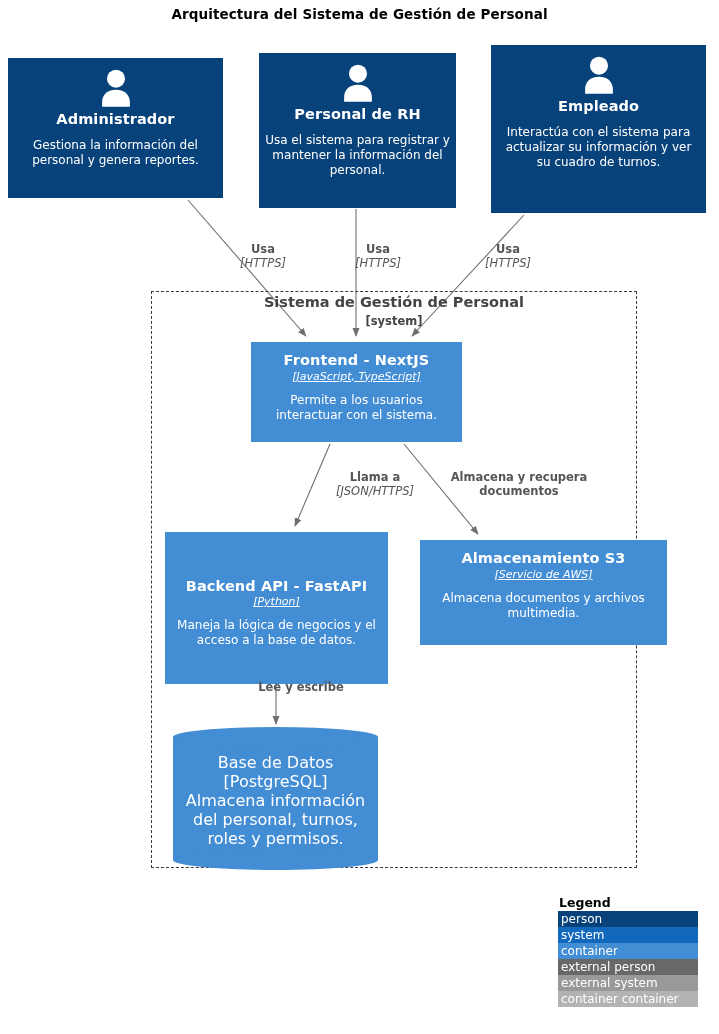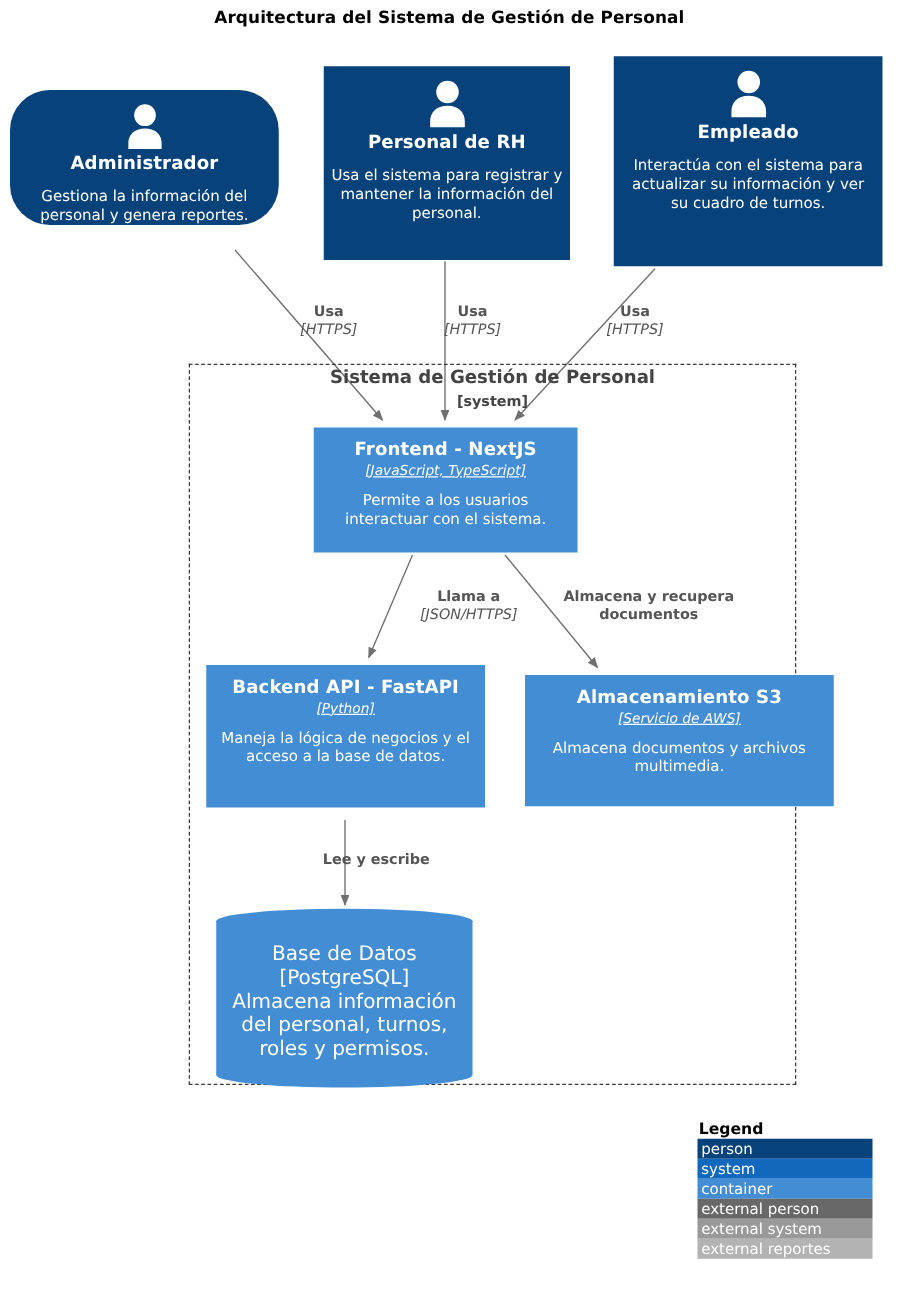--- a/index.html
+++ b/index.html
@@ -211,21 +211,21 @@
 
     <line x1="524" y1="215" x2="412" y2="336" stroke="#707070" stroke-width="1.1" marker-end="url(#arrowhead)"></line>
 
     <line x1="330" y1="444" x2="295" y2="526" stroke="#707070" stroke-width="1.1" marker-end="url(#arrowhead)"></line>
 
     <line x1="404" y1="444" x2="478" y2="534" stroke="#707070" stroke-width="1.1" marker-end="url(#arrowhead)"></line>
 
     <line x1="276" y1="656" x2="276" y2="724" stroke="#707070" stroke-width="1.1" marker-end="url(#arrowhead)"></line>
   </svg>
 
-  <div class="node person" style="left:8px; top:72px; width:215px; height:108px;border-radius:32px;">
+  <div class="node person" style="left:8px; top:58px; width:215px; height:140px;">
     <svg class="person-icon" viewBox="0 0 40 40">
       <circle cx="20" cy="11.5" r="8.2" fill="#ffffff"></circle>
       <path d="M20 21.5 c-8.2 0 -12.6 5 -12.6 11.2 l0 4.3 l25.2 0 l0 -4.3 c0 -6.2 -4.4 -11.2 -12.6 -11.2 z" fill="#ffffff"></path>
     </svg>
     <div class="n-title">Administrador</div>
     <div class="n-desc">Gestiona la información del personal y genera reportes.</div>
   </div>
 
   <div class="node person" style="left:259px; top:53px; width:197px; height:155px;">
     <svg class="person-icon" viewBox="0 0 40 40">
@@ -271,21 +271,21 @@
 
   <div class="edge-label" style="left:325px; top:471px; width:100px;">
     <span class="el-main">Llama a</span>
     <span class="el-tech">[JSON/HTTPS]</span>
   </div>
   <div class="edge-label" style="left:437px; top:471px; width:164px;">
     <span class="el-main">Almacena y recupera</span>
     <span class="el-main">documentos</span>
   </div>
 
-  <div class="node container-node" style="left:165px; top:532px; width:223px; height:114px;">
+  <div class="node container-node" style="left:165px; top:532px; width:223px; height:152px;justify-content:center;">
     <div class="n-title">Backend API - FastAPI</div>
     <div class="n-tech">[Python]</div>
     <div class="n-desc">Maneja la lógica de negocios y el acceso a la base de datos.</div>
   </div>
 
   <div class="node container-node" style="left:420px; top:540px; width:247px; height:105px;">
     <div class="n-title">Almacenamiento S3</div>
     <div class="n-tech">[Servicio de AWS]</div>
     <div class="n-desc">Almacena documentos y archivos multimedia.</div>
   </div>
@@ -316,17 +316,17 @@
     <div class="legend-row" style="background:#438DD5;">
       <span>container</span>
     </div>
     <div class="legend-row" style="background:#686868;">
       <span>external person</span>
     </div>
     <div class="legend-row" style="background:#999999;">
       <span>external system</span>
     </div>
     <div class="legend-row" style="background:#B3B3B3;">
-      <span>external reportes</span>
+      <span>container container</span>
     </div>
   </div>
 
 </div>
 
 </body></html>

